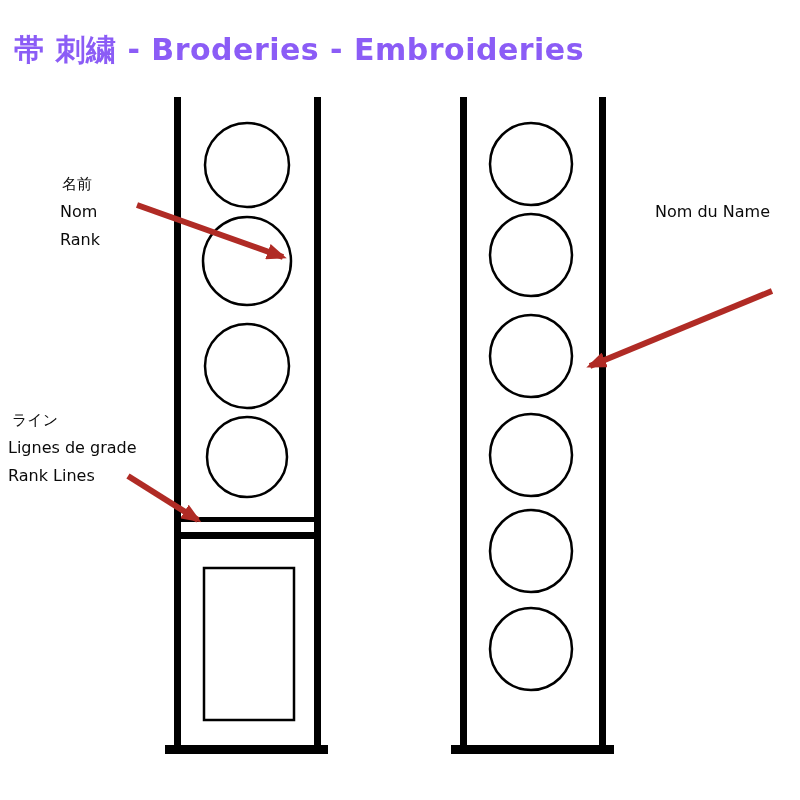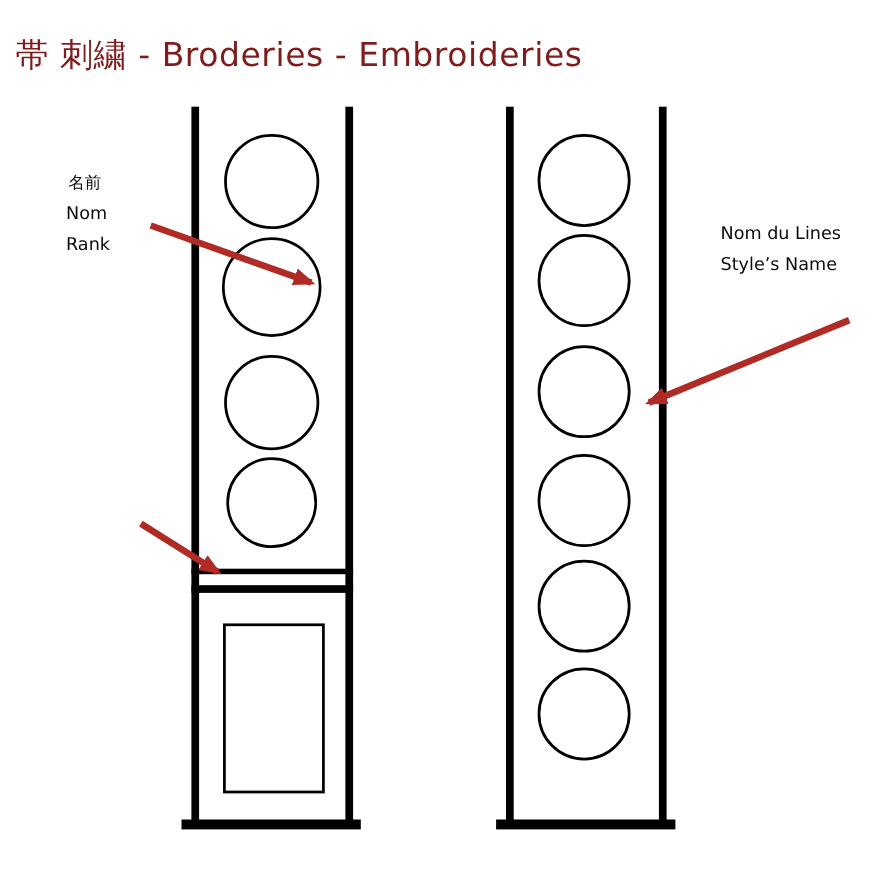--- a/index.html
+++ b/index.html
@@ -10,35 +10,35 @@
     background: #ffffff;
     font-family: "DejaVu Sans", "Liberation Sans", sans-serif;
     overflow: hidden;
   }
   svg.diagram { position: absolute; left: 0; top: 0; }
   .title {
     position: absolute;
     left: 14px;
     top: 10px;
     font-size: 30px;
-    font-weight: 400;
-    color: #7f1d1d;
+    font-weight: 700;
+    color: #8b5cf6;
     letter-spacing: 0.5px;
     white-space: nowrap;
   }
   .label {
     position: absolute;
     font-size: 16px;
     color: #0a0a0a;
     line-height: 28px;
     white-space: nowrap;
   }
   .label .ja { font-size: 15px; }
   .name-label  { left: 60px;  top: 152px; }
-  .name-label .ja { padding-left: 2px; }
+  .name-label .ja { padding-left: 2px; margin-top: 18px; }
   .rank-label  { left: 8px;   top: 406px; }
   .rank-label .ja { padding-left: 4px; }
   .style-label { left: 655px; top: 198px; }
   .style-label .ja { padding-left: 17px; }
 </style>
 </head>
 <body>
 
 <div class="canvas">
 
@@ -84,19 +84,23 @@
   </svg>
 
   <h1 class="title">帯 刺繍 - Broderies - Embroideries</h1>
 
   <div class="label name-label">
     <div class="ja">名前</div>
     <div>Nom</div>
     <div>Rank</div>
   </div>
 
+  <div class="label rank-label">
+    <div class="ja">ライン</div>
+    <div>Lignes de grade</div>
+    <div>Rank Lines</div>
+  </div>
 
   <div class="label style-label">
-    <div>Nom du Lines</div>
-    <div>Style’s Name</div>
+    <div>Nom du Name</div>
   </div>
 
 </div>
 
 </body></html>

